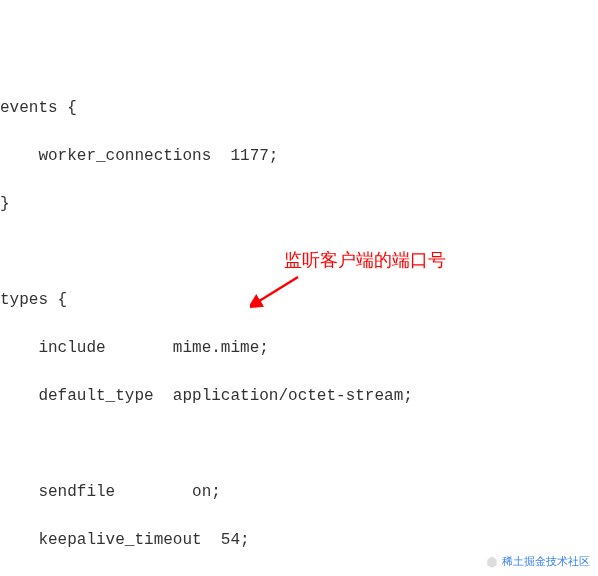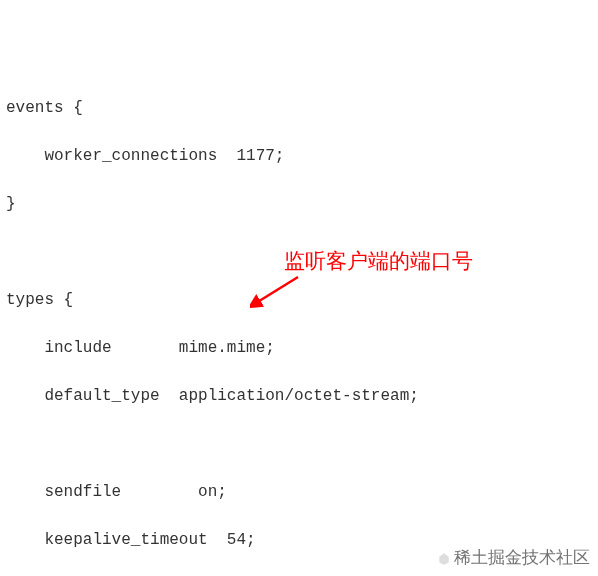--- a/index.html
+++ b/index.html
@@ -9,46 +9,46 @@
     line-height: 1.5;
     color: #333;
     background: #fff;
     width: 598px;
     height: 576px;
     position: relative;
     overflow: hidden;
     white-space: pre;
   }
   .code-line {
-    padding-left: 6px;
+    padding-left: 0;
     height: 24px;
   }
   .annotation {
     position: absolute;
     color: #ff0000;
-    font-family: Liberation Mono, monospace;
-    font-size: 21px;
+    font-family: Liberation Sans, sans-serif;
+    font-size: 18px;
     font-weight: normal;
     left: 284px;
     top: 247px;
     white-space: nowrap;
   }
   .arrow {
     position: absolute;
     left: 250px;
     top: 275px;
     pointer-events: none;
   }
   .watermark {
     position: absolute;
     right: 8px;
     bottom: 6px;
-    color: #737373;
-    font-family: Liberation Serif, serif;
-    font-size: 17px;
+    color: #3b82f6;
+    font-family: Liberation Mono, monospace;
+    font-size: 11px;
   }
   .watermark-icon {
     display: inline-block;
     width: 14px;
     height: 14px;
     vertical-align: middle;
     margin-right: 3px;
   }
 </style>
 </head>

